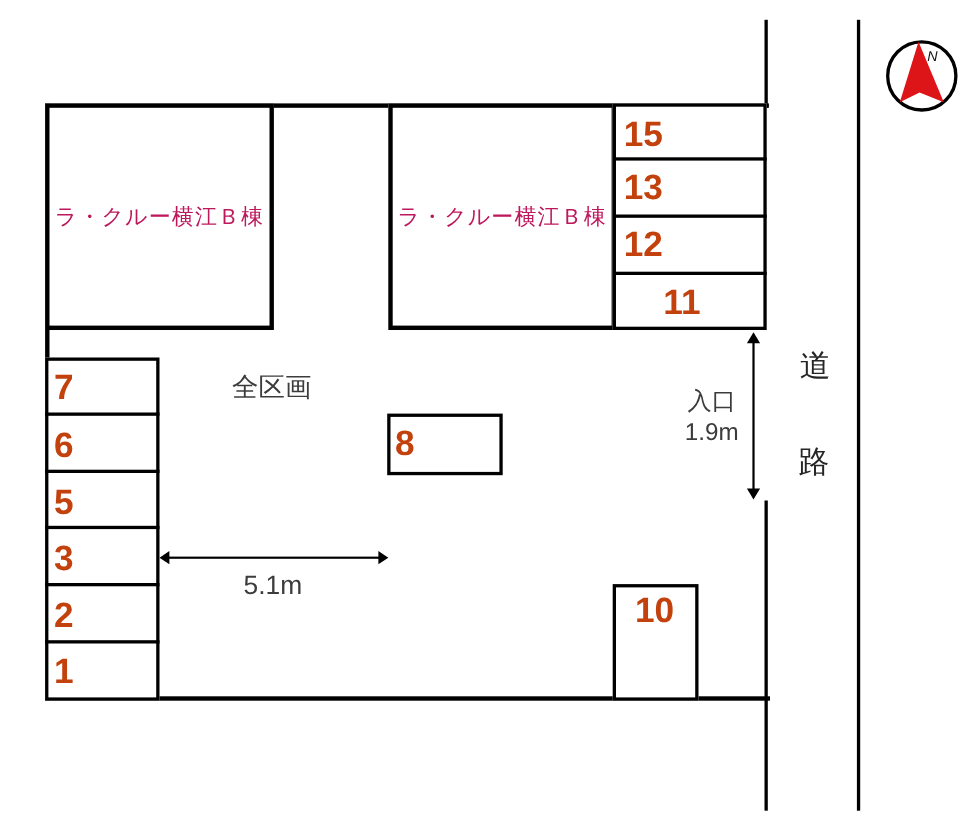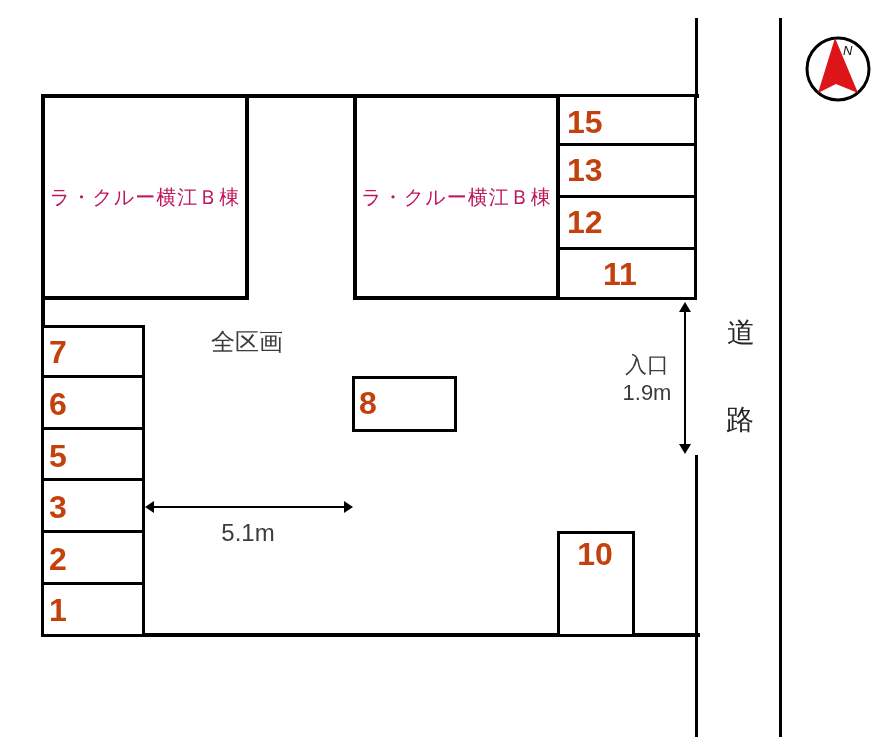--- a/index.html
+++ b/index.html
@@ -62,21 +62,21 @@
   <div class="num" style="left:49px;top:491px;">3</div>
   <div class="num" style="left:49px;top:543px;">2</div>
   <div class="num" style="left:49px;top:594px;">1</div>
 
   <div class="cellbox" style="left:352px;top:376px;width:105px;height:56px;"></div>
   <div class="num" style="left:359px;top:387px;">8</div>
 
   <div class="cellbox" style="left:557px;top:531px;width:78px;height:106px;"></div>
   <div class="num" style="left:557px;top:538px;width:76px;text-align:center;">10</div>
 
-  <div class="dim" style="left:177px;top:329px;width:140px;">全区画</div>
+  <div class="dim" style="left:177px;top:340px;width:140px;">全区画</div>
   <div class="dim" style="left:198px;top:520px;width:100px;">5.1m</div>
   <div class="dim" style="left:607px;top:353px;width:80px;font-size:22px;">入口</div>
   <div class="dim" style="left:607px;top:381px;width:80px;font-size:22px;">1.9m</div>
 
   <div class="roadchar" style="left:725px;top:319px;">道</div>
   <div class="roadchar" style="left:724px;top:406px;">路</div>
 
   <div class="ln" style="left:152px;top:506px;width:194px;height:2px;"></div>
   <div class="ah ah-left" style="left:145px;top:501px;"></div>
   <div class="ah ah-right" style="left:344px;top:501px;"></div>

